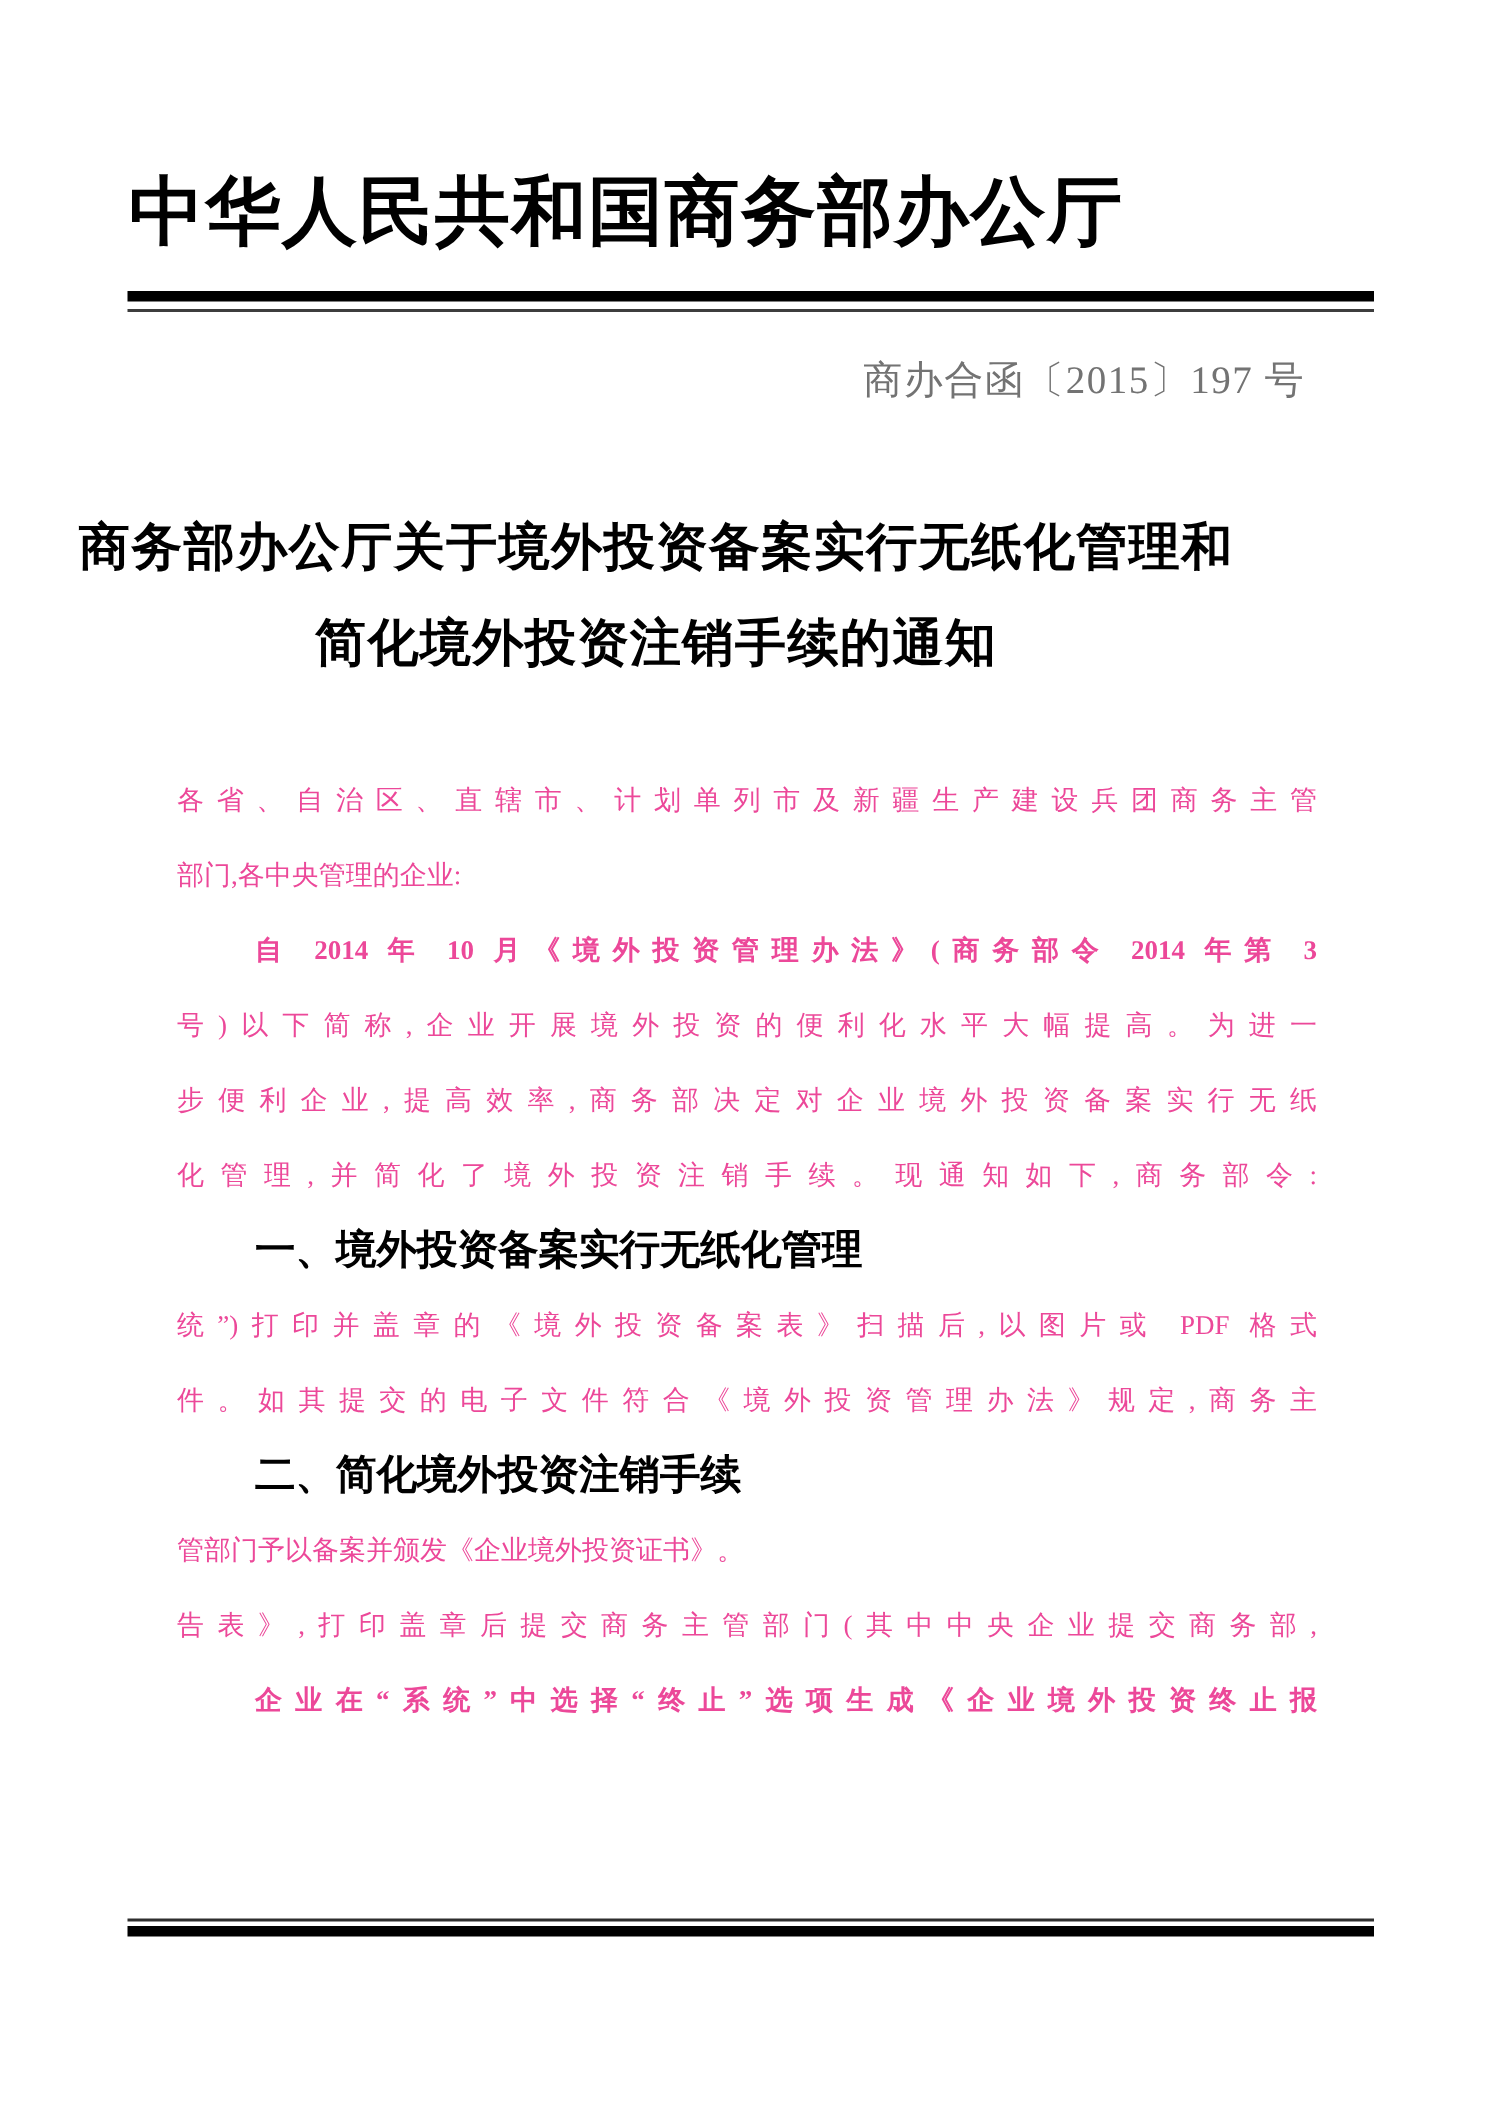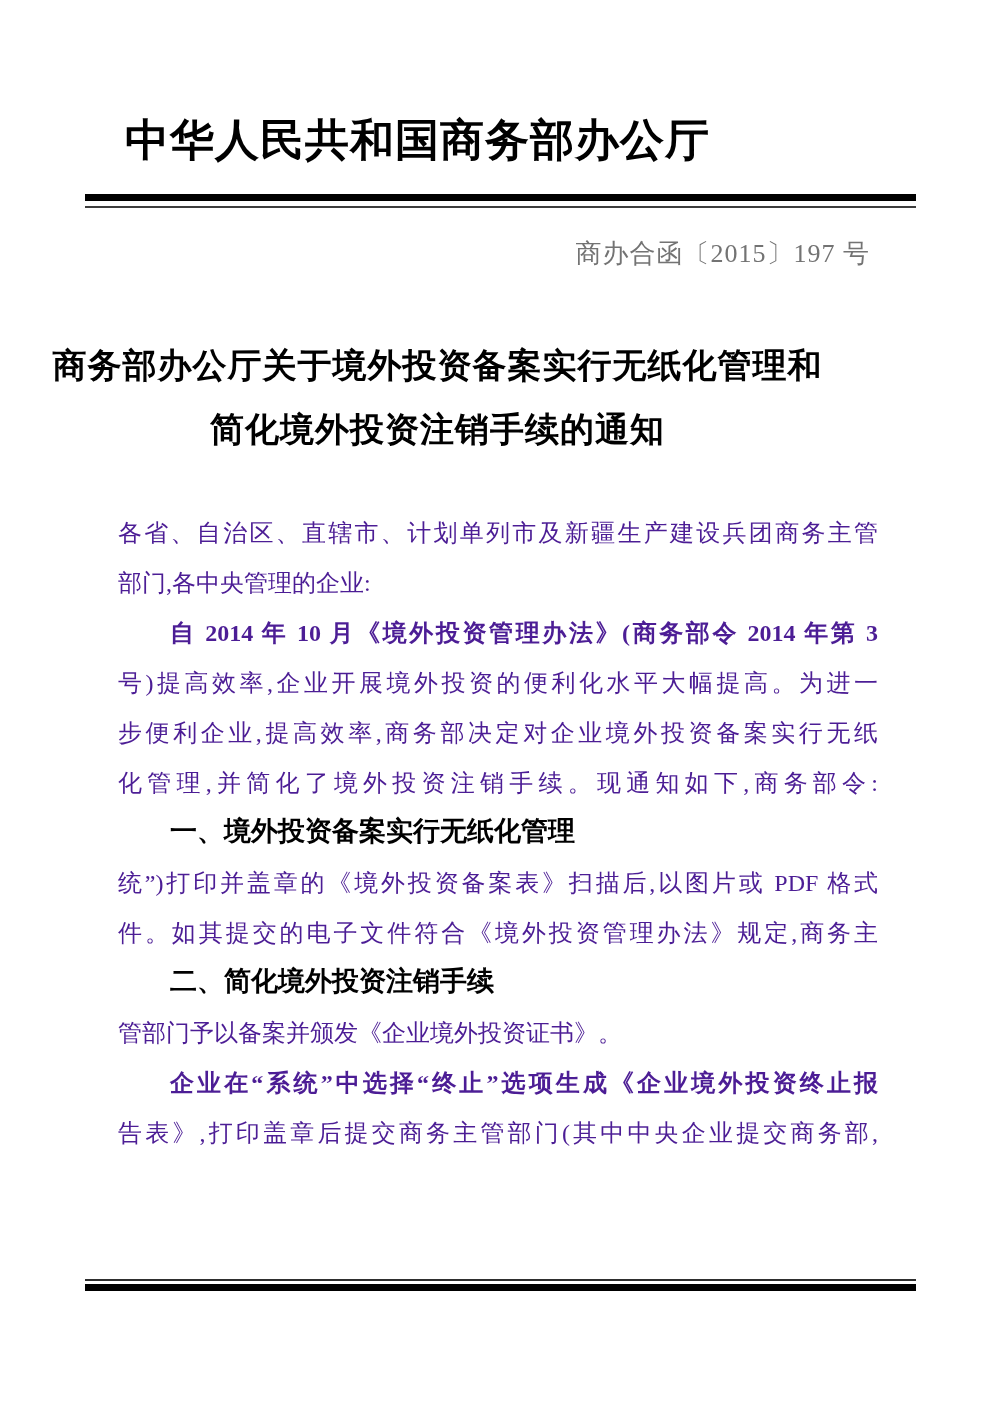--- a/index.html
+++ b/index.html
@@ -18,21 +18,21 @@
     width: 1000px;
     height: 1416px;
     background: #fff;
   }
   .header-title {
     position: absolute;
     top: 108px;
     left: 0;
     width: 835px;
     text-align: center;
-    font-size: 44px;
+    font-size: 50px;
     line-height: 66px;
     font-weight: bold;
     letter-spacing: 1px;
     color: #000;
   }
   .rule-thick {
     position: absolute;
     left: 85px;
     width: 831px;
     height: 7px;
@@ -70,35 +70,35 @@
   }
   .body-block {
     position: absolute;
     top: 508px;
     left: 118px;
     width: 760px;
   }
   .body-line {
     height: 50px;
     line-height: 50px;
-    font-size: 24px;
+    font-size: 18px;
     white-space: nowrap;
-    color: #4c1d95;
+    color: #ec4899;
   }
   .body-line.j {
     text-align: justify;
     text-align-last: justify;
     text-justify: inter-character;
   }
   .body-line.indent {
     text-indent: 52px;
     font-weight: bold;
   }
   .body-line.heading {
-    font-family: Liberation Mono, monospace;
+    font-family: Liberation Serif, serif;
     font-weight: bold;
     font-size: 27px;
     color: #000;
     white-space: nowrap;
   }
   .footer-thin {
     position: absolute;
     left: 85px;
     width: 831px;
     height: 2px;
@@ -128,28 +128,28 @@
 
   <div class="notice-title">
     <div>商务部办公厅关于境外投资备案实行无纸化管理和</div>
     <div>简化境外投资注销手续的通知</div>
   </div>
 
   <div class="body-block">
       <div class="body-line j">各省、自治区、直辖市、计划单列市及新疆生产建设兵团商务主管</div>
       <div class="body-line">部门,各中央管理的企业:</div>
       <div class="body-line j indent">自 2014 年 10 月《境外投资管理办法》(商务部令 2014 年第 3</div>
-      <div class="body-line j">号)提高效率,企业开展境外投资的便利化水平大幅提高。为进一</div>
+      <div class="body-line j">号)以下简称,企业开展境外投资的便利化水平大幅提高。为进一</div>
       <div class="body-line j">步便利企业,提高效率,商务部决定对企业境外投资备案实行无纸</div>
       <div class="body-line j">化管理,并简化了境外投资注销手续。现通知如下,商务部令:</div>
       <div class="body-line heading indent">一、境外投资备案实行无纸化管理</div>
       <div class="body-line j">统”)打印并盖章的《境外投资备案表》扫描后,以图片或 PDF 格式</div>
       <div class="body-line j">件。如其提交的电子文件符合《境外投资管理办法》规定,商务主</div>
       <div class="body-line heading indent">二、简化境外投资注销手续</div>
       <div class="body-line">管部门予以备案并颁发《企业境外投资证书》。</div>
+      <div class="body-line j">告表》,打印盖章后提交商务主管部门(其中中央企业提交商务部,</div>
       <div class="body-line j indent">企业在“系统”中选择“终止”选项生成《企业境外投资终止报</div>
-      <div class="body-line j">告表》,打印盖章后提交商务主管部门(其中中央企业提交商务部,</div>
     </div>
 
   <div class="footer-thin"></div>
   <div class="footer-thick"></div>
 
 </div>
 
 </body></html>

